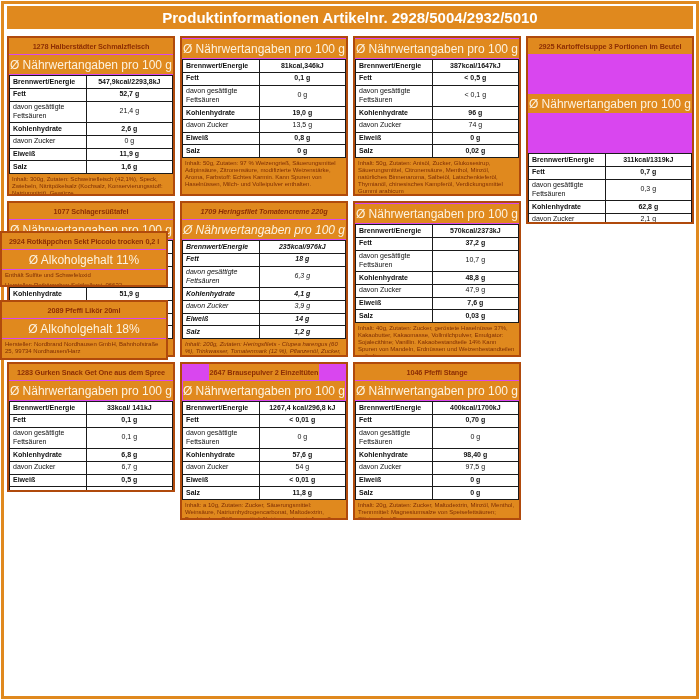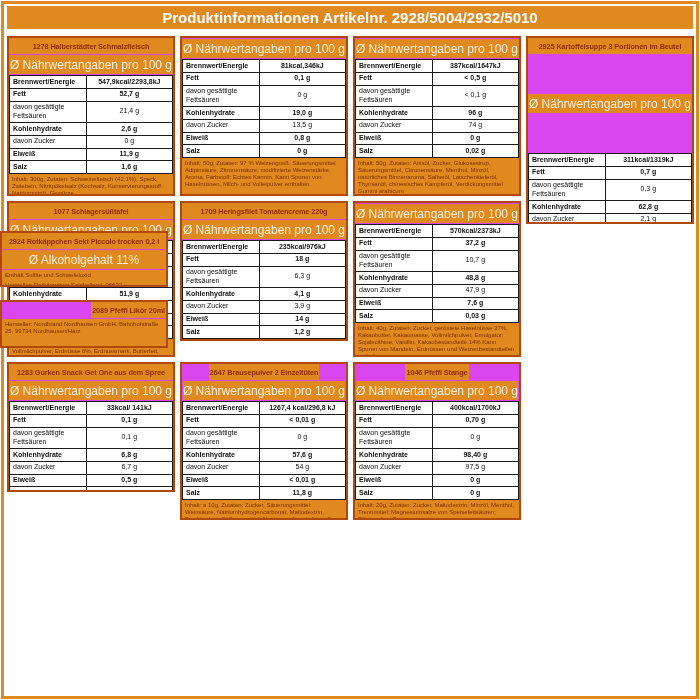--- a/index.html
+++ b/index.html
@@ -247,21 +247,21 @@
           <td class="val b">0,1 g</td>
         </tr>
       </tbody>
     </table>
   <div class="ing">
     <p>Inhalt: a 100g, Zutaten: Zucker, Kakaobutter, Kakaomasse, Vollmilchpulver, Erdnüsse 6%, Erdnussmark, Butterfett, Emulgator: Sojalecithine. Kann Spuren von Nüssen, Gluten, Ei und Sesam enthalten.</p>
 
   </div>
 </section>
 
-<section class="card" style="left:180px;top:201px;height:140px;">
+<section class="card" style="left:180px;top:201px;height:156px;font-style:italic;">
   <header class="card-h">1709 Heringsfilet Tomatencreme 220g</header>
   <div class="card-s">Ø Nährwertangaben pro 100 g</div>
   <table class="ntable">
       <tbody>
         <tr>
           <td class="b">Brennwert/Energie</td>
           <td class="val b">235kcal/976kJ</td>
         </tr>
         <tr>
           <td class="b">Fett</td>
@@ -337,22 +337,23 @@
 
 <section class="scard" style="top:231px;height:56px;">
   <header class="card-h">2924 Rotkäppchen Sekt Piccolo trocken 0,2 l</header>
   <div class="card-s">Ø Alkoholgehalt 11%</div>
   <div class="sinfo">
     <p>Enthält Sulfite und Schwefeloxid</p>
     <p class="maker">Hersteller: Rotkäppchen Sektkellerei, 06632 Freyburg/Unstrut</p>
   </div>
 </section>
 
-<section class="scard" style="top:300px;height:48px;align-items:flex-end;">
+<section class="scard" style="top:300px;height:60px;">
   <header class="card-h">2089 Pfeffi Likör 20ml</header>
+  <div class="card-s">Ø Alkoholgehalt 18%</div>
   <div class="sinfo">
     <p>Hersteller: Nordbrand Nordhausen GmbH, Bahnhofstraße 25, 99734 Nordhausen/Harz</p>
   </div>
 </section>
 
 <section class="card" style="left:7px;top:362px;height:130px;">
   <header class="card-h">1283 Gurken Snack Get One aus dem Spree</header>
   <div class="card-s">Ø Nährwertangaben pro 100 g</div>
   <table class="ntable">
       <tbody>
@@ -426,21 +427,21 @@
           <td class="val b">11,8 g</td>
         </tr>
       </tbody>
     </table>
   <div class="ing">
     <p>Inhalt: a 10g, Zutaten: Zucker, Säuerungsmittel: Weinsäure, Natriumhydrogencarbonat, Maltodextrin, Fruchtpulver, Süßungsmittel: Natriumcyclamat, Acesulfam-K, Saccharin-Natrium, Aromen, Glukosesirup, Rote Beete Pulver, Speisesalz</p>
 
   </div>
 </section>
 
-<section class="card" style="left:353px;top:362px;height:158px;align-items:center;">
+<section class="card" style="left:353px;top:362px;height:158px;">
   <header class="card-h">1046 Pfeffi Stange</header>
   <div class="card-s">Ø Nährwertangaben pro 100 g</div>
   <table class="ntable">
       <tbody>
         <tr>
           <td class="b">Brennwert/Energie</td>
           <td class="val b">400kcal/1700kJ</td>
         </tr>
         <tr>
           <td class="b">Fett</td>

